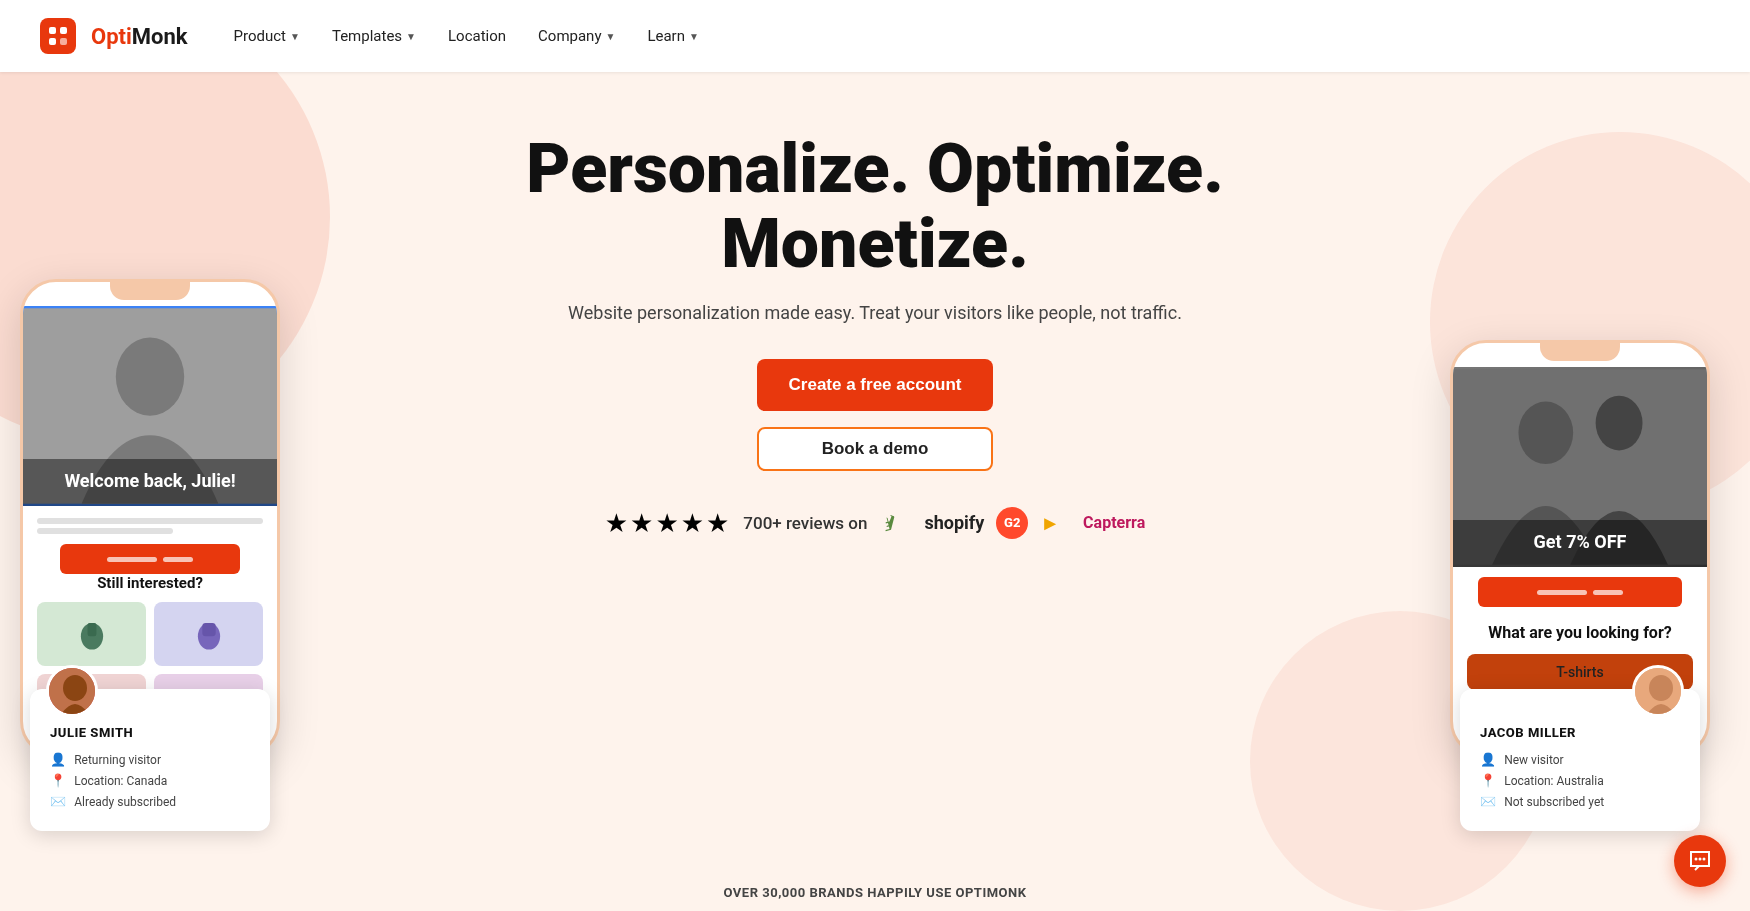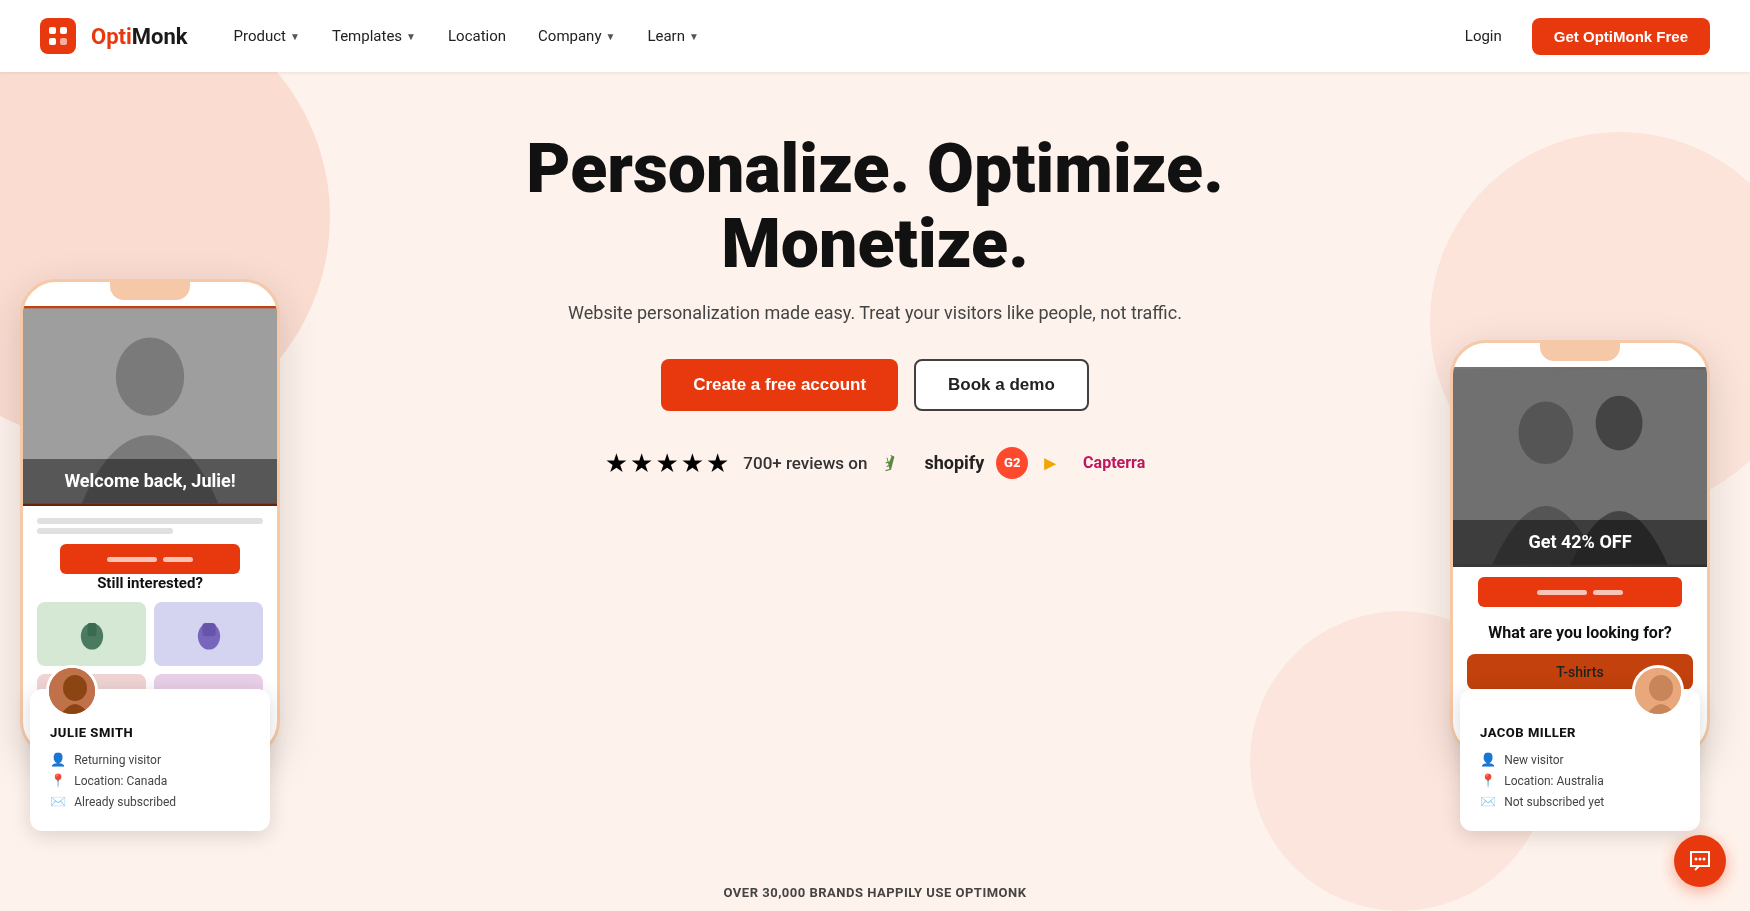--- a/index.html
+++ b/index.html
@@ -141,37 +141,38 @@
       margin-bottom: 36px;
       position: relative;
       z-index: 2;
     }
     .hero-buttons {
       display: flex;
       gap: 16px;
       margin-bottom: 36px;
       position: relative;
       z-index: 2;
+      flex-direction: column;
     }
     .btn-primary {
       background: #e8380d;
       color: #fff;
       border: none;
       border-radius: 8px;
       padding: 16px 32px;
       font-size: 17px;
       font-weight: 600;
       cursor: pointer;
     }
     .btn-secondary {
       background: #fff;
       color: #222;
-      border: 2px solid #404040;
+      border: 2px solid #f97316;
       border-radius: 8px;
-      padding: 0 32px;
+      padding: 10px 32px;
       font-size: 17px;
       font-weight: 600;
       cursor: pointer;
     }
 
     
     .reviews-row {
       display: flex;
       align-items: center;
       gap: 12px;
@@ -225,21 +226,21 @@
     }
     .phone-notch {
       width: 80px; height: 18px;
       background: #f5c8a8;
       border-radius: 0 0 14px 14px;
       margin: 0 auto 6px;
     }
     .phone-img-area {
       width: 100%;
       height: 200px;
-      background: #c2410c;
+      background: #3b82f6;
       display: flex;
       align-items: center;
       justify-content: center;
       position: relative;
       overflow: hidden;
     }
     .phone-img-overlay {
       position: absolute;
       bottom: 0; left: 0; right: 0;
       background: rgba(0,0,0,0.45);
@@ -420,24 +421,20 @@
       <span>Location</span>
     </div>
     <div class="nav-item">
       <span>Company</span>
       <span class="chevron">▼</span>
     </div>
     <div class="nav-item">
       <span>Learn</span>
       <span class="chevron">▼</span>
     </div>
-  </div>
-  <div class="nav-right">
-    <span class="nav-login">Login</span>
-    <button class="nav-cta">Get OptiMonk Free</button>
   </div>
 </nav>
 
 <div class="hero">
   <div class="bg-shape-mid"></div>
 
   <h1 class="hero-heading">
     <span>Personalize. Optimize.</span><br>
     <span>Monetize.</span>
   </h1>
@@ -553,21 +550,21 @@
         <div class="phone-notch"></div>
         <div class="phone-img-area" style="background:linear-gradient(135deg,#777,#555);">
           <svg width="100%" height="100%" viewBox="0 0 260 200" xmlns="http://www.w3.org/2000/svg">
             <rect width="260" height="200" fill="#707070"></rect>
 
             <ellipse cx="95" cy="65" rx="28" ry="32" fill="#555"></ellipse>
             <path d="M40 200 Q68 140 95 140 Q122 140 150 200Z" fill="#555"></path>
             <ellipse cx="170" cy="55" rx="24" ry="28" fill="#444"></ellipse>
             <path d="M120 200 Q145 145 170 145 Q195 145 220 200Z" fill="#444"></path>
           </svg>
-          <div class="phone-img-overlay">Get 42% OFF</div>
+          <div class="phone-img-overlay">Get 7% OFF</div>
         </div>
         <div class="phone-btn" style="margin:10px auto 4px;width:80%;">
           <span class="phone-btn-line"></span>
           <span class="phone-btn-line" style="width:30px;"></span>
         </div>
         <div class="qa-widget">
           <div class="qa-title">What are you looking for?</div>
           <div class="qa-option">T-shirts</div>
           <div class="qa-option">Pants</div>
         </div>

